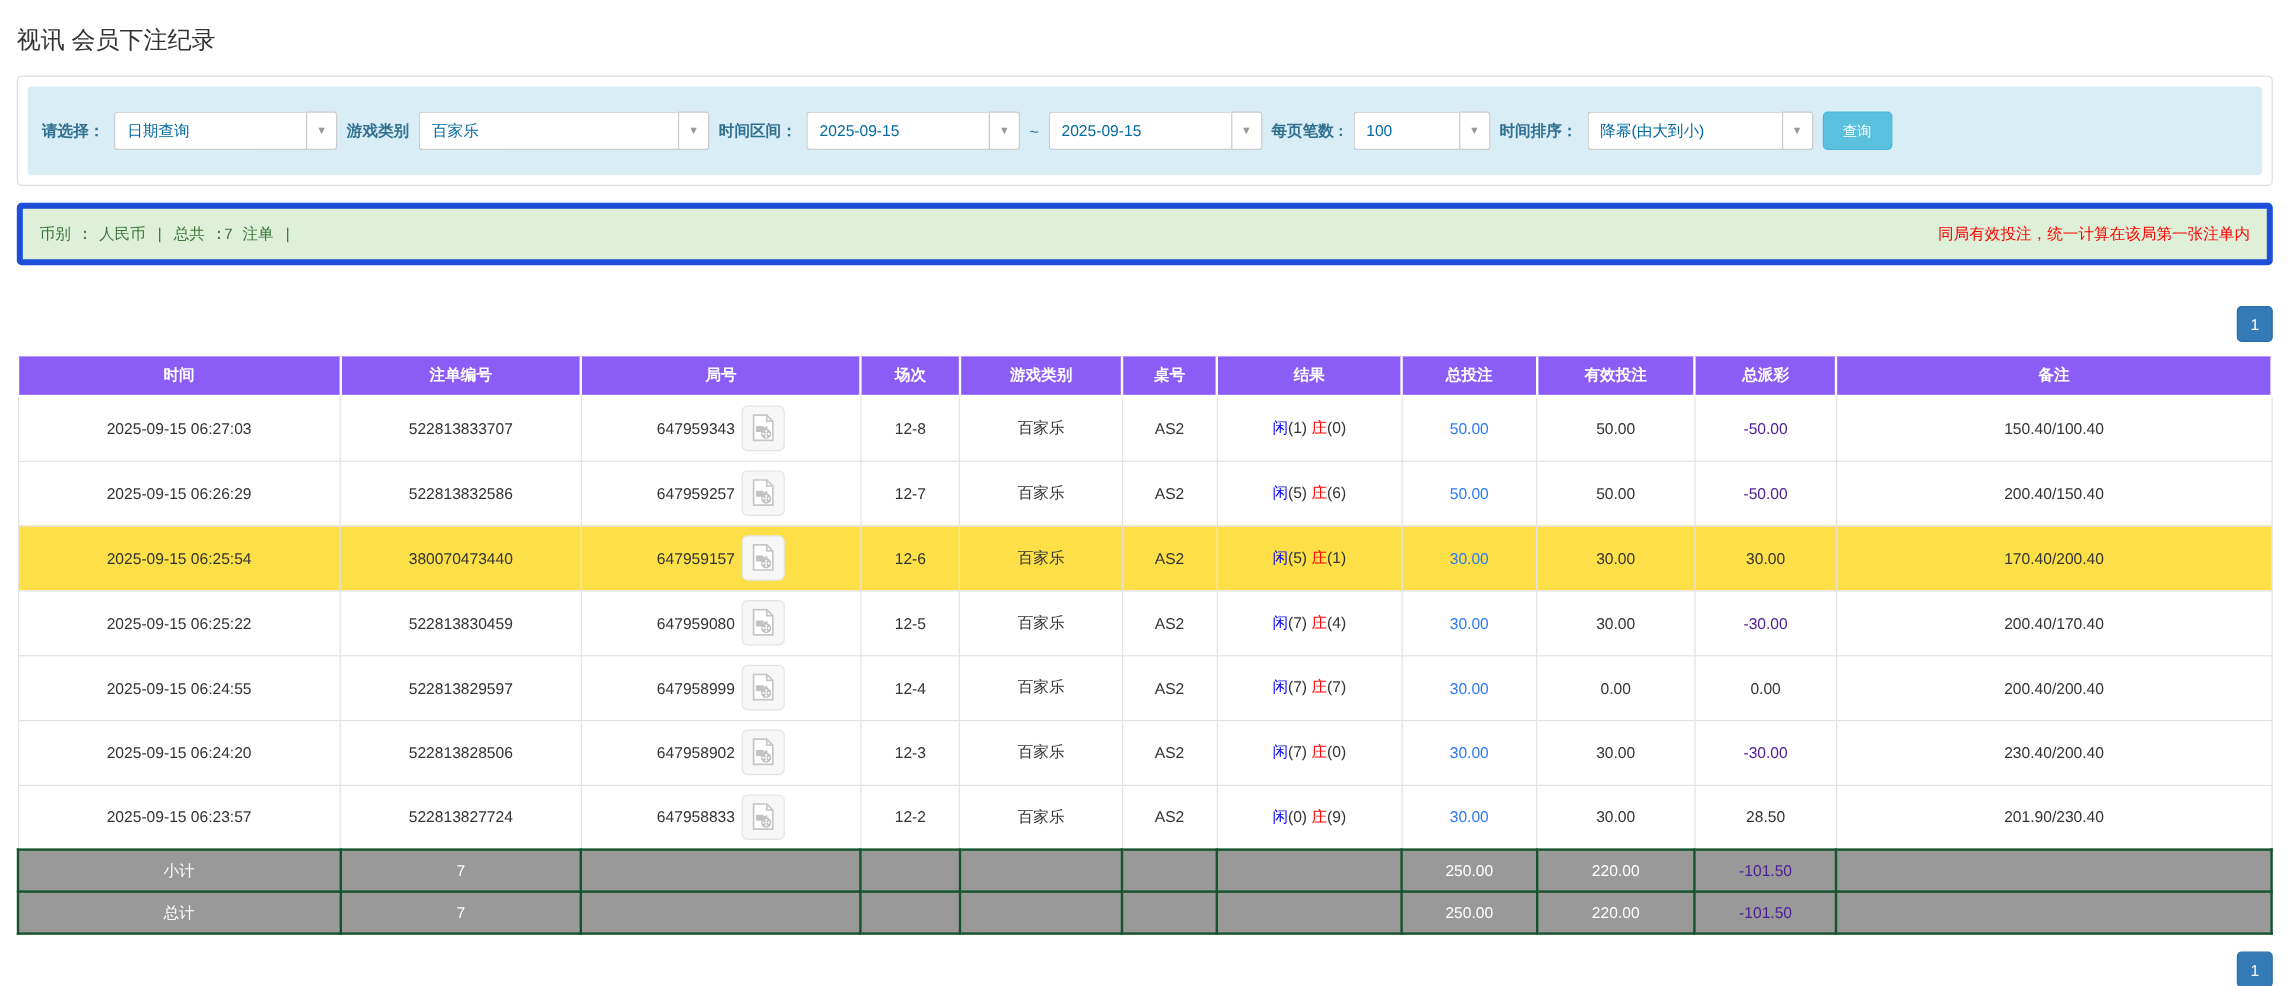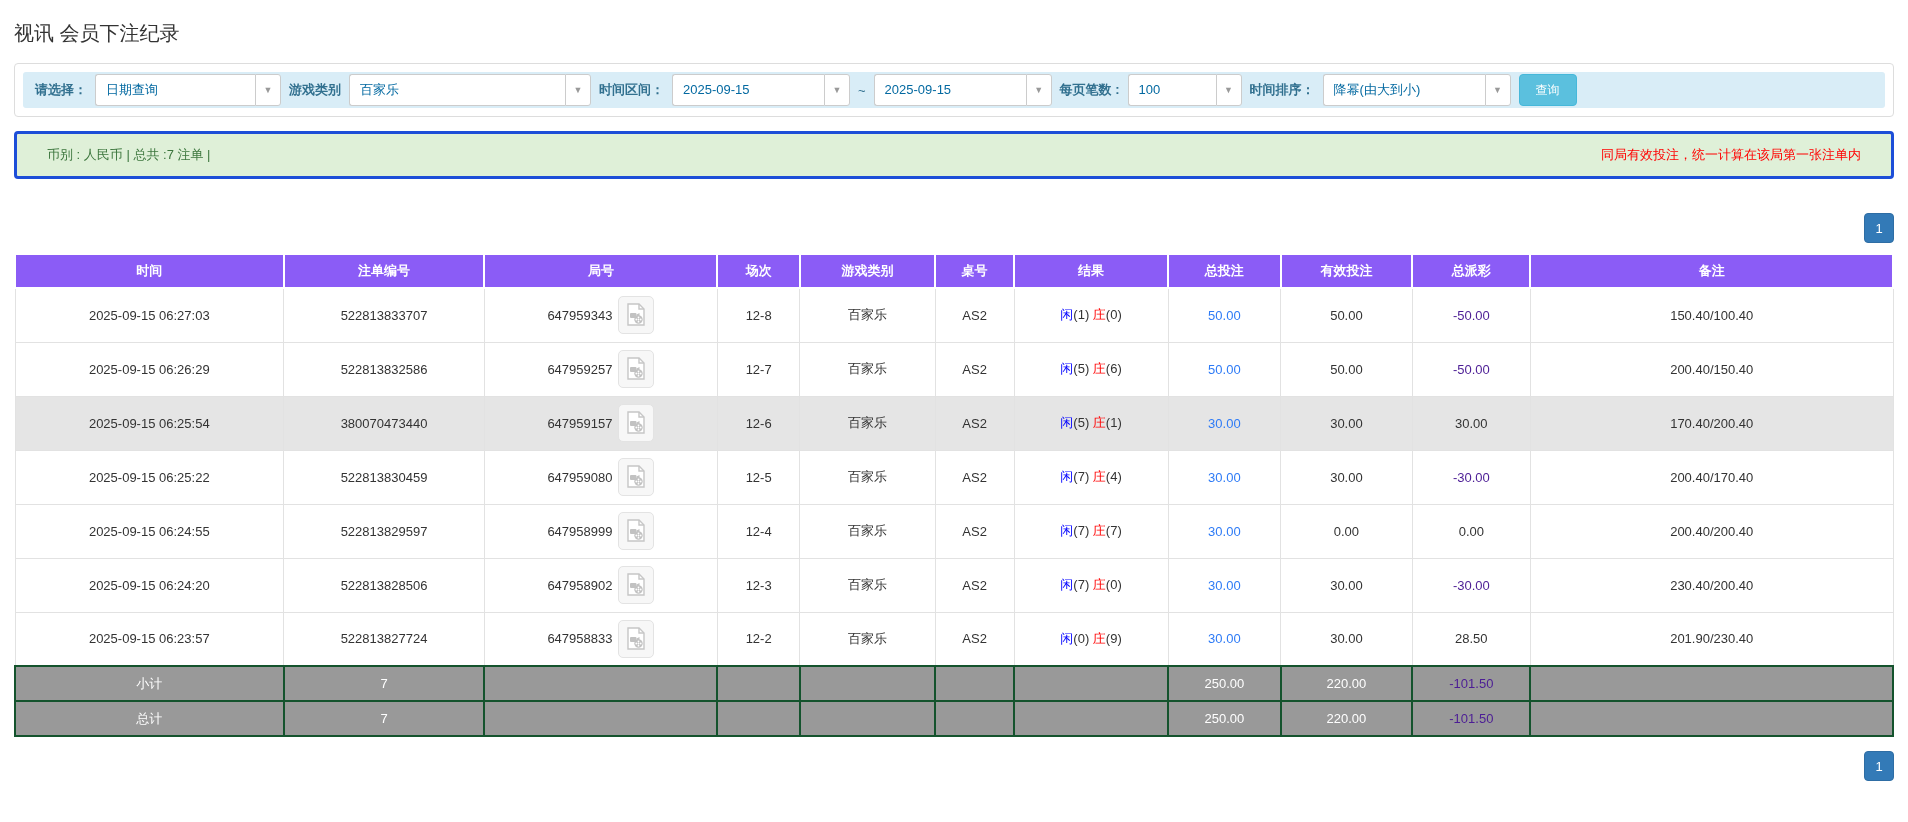--- a/index.html
+++ b/index.html
@@ -15,21 +15,21 @@
   .page-title { font-size: 20px; font-weight: 400; color: #333; margin: 10px 0 16px 0; }
 
   
   .filter-panel {
     border: 1px solid #ddd; border-radius: 4px; background: #fff;
     padding: 8px; margin-bottom: 14px;
   }
   .filter-bar {
     background: #d9edf7; border-radius: 3px;
     display: flex; align-items: center; gap: 8px;
-    padding: 2px 12px; flex-wrap: nowrap;
+    padding: 21px 12px; flex-wrap: nowrap;
   }
   .f-label { color: #31708f; font-weight: bold; white-space: nowrap; }
   .combo { display: inline-flex; align-items: stretch; height: 32px; }
   .combo .txt {
     background: #fff; border: 1px solid #ccc; border-right: none;
     border-radius: 3px 0 0 3px; padding: 0 10px; line-height: 30px;
     color: #0369a1; white-space: nowrap; overflow: hidden;
   }
   .combo .arrow {
     width: 26px; background: #fff; border: 1px solid #ccc;
@@ -37,23 +37,23 @@
     color: #999; font-size: 9px; cursor: pointer;
   }
   .tilde { color: #31708f; }
   .search-btn {
     background: #5bc0de; border: 1px solid #46b8da; color: #fff;
     height: 32px; padding: 0 16px; border-radius: 4px; font-size: 12px; cursor: pointer;
   }
 
   
   .summary-bar {
-    background: #dff0d8; border: 3px solid #1d4ed8; border-radius: 4px;
-    padding: 12px 30px; display: flex; justify-content: space-between; align-items: center;
-    color: #3c763d; margin-bottom: 34px;
+    background: #dff0d8; border: 5px solid #1d4ed8; border-radius: 4px;
+    padding: 12px 14px; display: flex; justify-content: space-between; align-items: center;
+    color: #3c763d; margin-bottom: 34px; font-family: Liberation Mono, monospace;
   }
   .summary-note { color: #ff0000; }
 
   
   .pagination { display: flex; justify-content: flex-end; margin: 0 0 12px 0; }
   .page-btn {
     min-width: 30px; height: 30px; background: #337ab7; border: 1px solid #2e6da4;
     color: #fff; border-radius: 4px; display: flex; align-items: center; justify-content: center;
     font-size: 13px; cursor: pointer;
   }
@@ -62,21 +62,21 @@
   
   table.records { width: 100%; border-collapse: collapse; table-layout: fixed; }
   table.records th {
     background: #8b5cf6; color: #fff; font-weight: bold; font-size: 13px;
     height: 33px; text-align: center; border: 2px solid #fff; border-top: none;
   }
   table.records td {
     border: 1px solid #e2e2e2; text-align: center; height: 54px;
     color: #333; background: #fff; padding: 2px;
   }
-  tr.highlight td { background: #e5e5e5; }
+  tr.highlight td { background: #fde047; }
   td .round-wrap { display: inline-flex; align-items: center; gap: 6px; justify-content: center; }
   .video-btn {
     width: 36px; height: 38px; background: #f7f7f7; border: 1px solid #e3e3e3;
     border-radius: 5px; display: inline-flex; align-items: center; justify-content: center;
     cursor: pointer;
   }
   .res-p { color: #0000ff; }
   .res-b { color: #ff0000; }
   .bet-link { color: #2e7bf6; cursor: pointer; text-decoration: none; }
   td.payout.neg, tr.total-row td.payout.neg { color: #4c1d95; }

